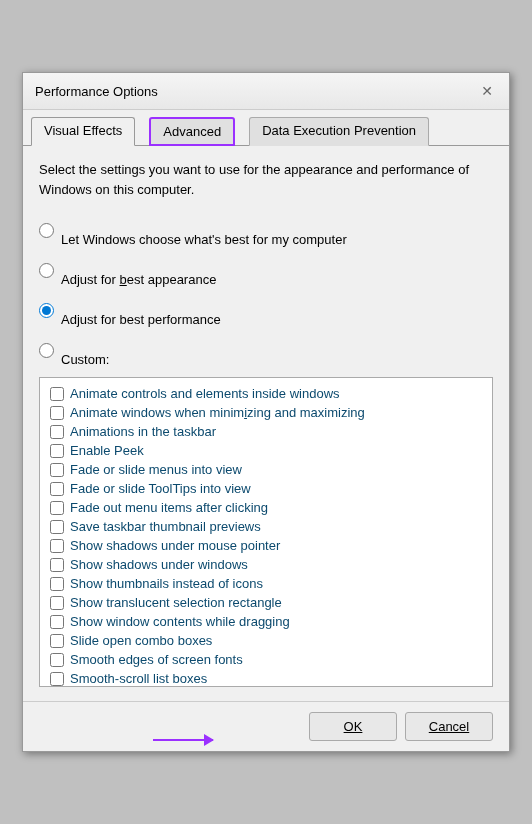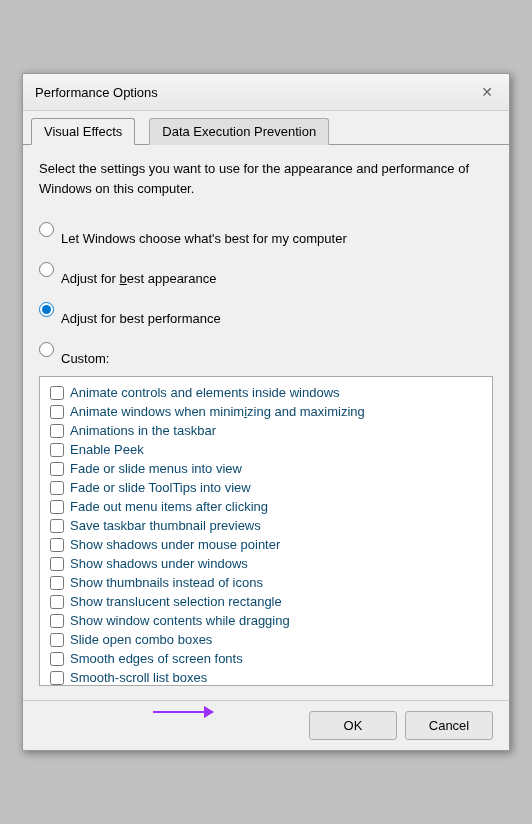--- a/index.html
+++ b/index.html
@@ -126,26 +126,27 @@
       height: 14px;
       cursor: pointer;
     }
     .checkbox-label {
       font-size: 13px;
       color: #0c4a6e;
     }
     .button-bar {
       padding: 10px 16px;
       display: flex;
-      align-items: flex-start;
+      align-items: flex-end;
       justify-content: flex-end;
       gap: 8px;
       border-top: 1px solid #ccc;
       background: #f0f0f0;
       position: relative;
+      text-decoration: underline;
     }
     .arrow-annotation {
       position: absolute;
       left: 130px;
       display: flex;
       align-items: center;
       color: #9b30ff;
       font-size: 22px;
     }
     .arrow-line {
@@ -189,20 +190,23 @@
 
   <div class="title-bar">
     <span class="title-bar-text">Performance Options</span>
     <button class="title-bar-close">✕</button>
   </div>
 
   <div class="tabs">
     <div class="tab active">
       <span>Visual Effects</span>
     </div>
+    <div class="tab highlight">
+      <span>Advanced</span>
+    </div>
     <div class="tab">
       <span>Data Execution Prevention</span>
     </div>
   </div>
 
   <div class="content">
     <p class="description">Select the settings you want to use for the appearance and performance of Windows on this computer.</p>
 
     <div class="radio-group">
       <label class="radio-option">

